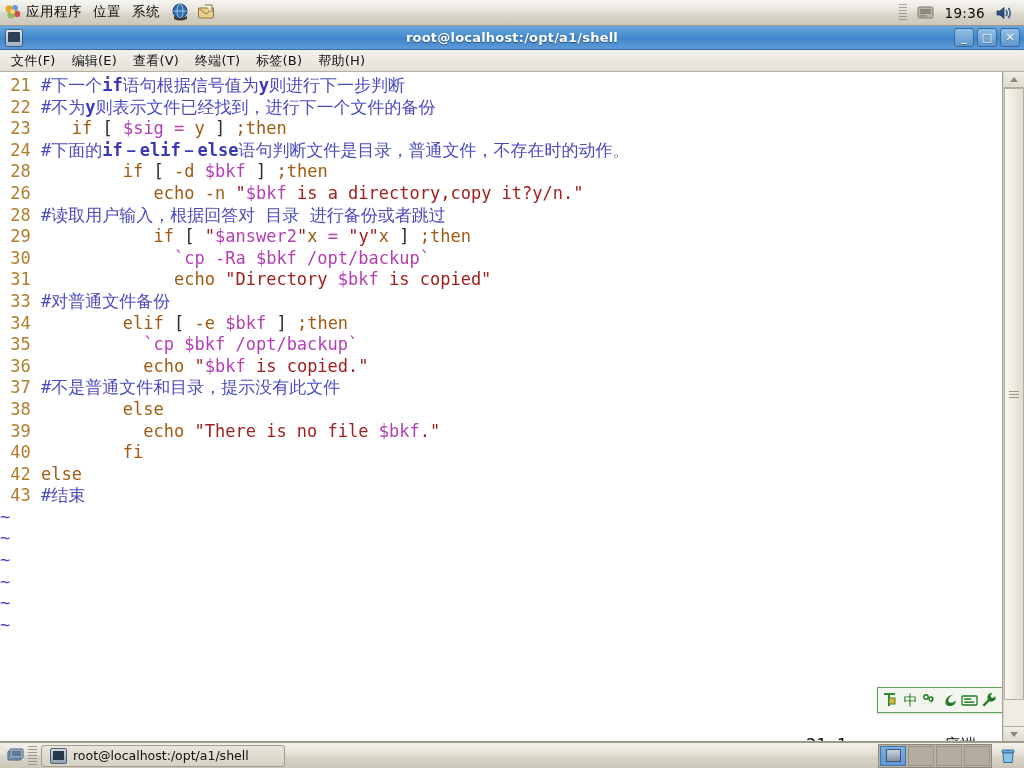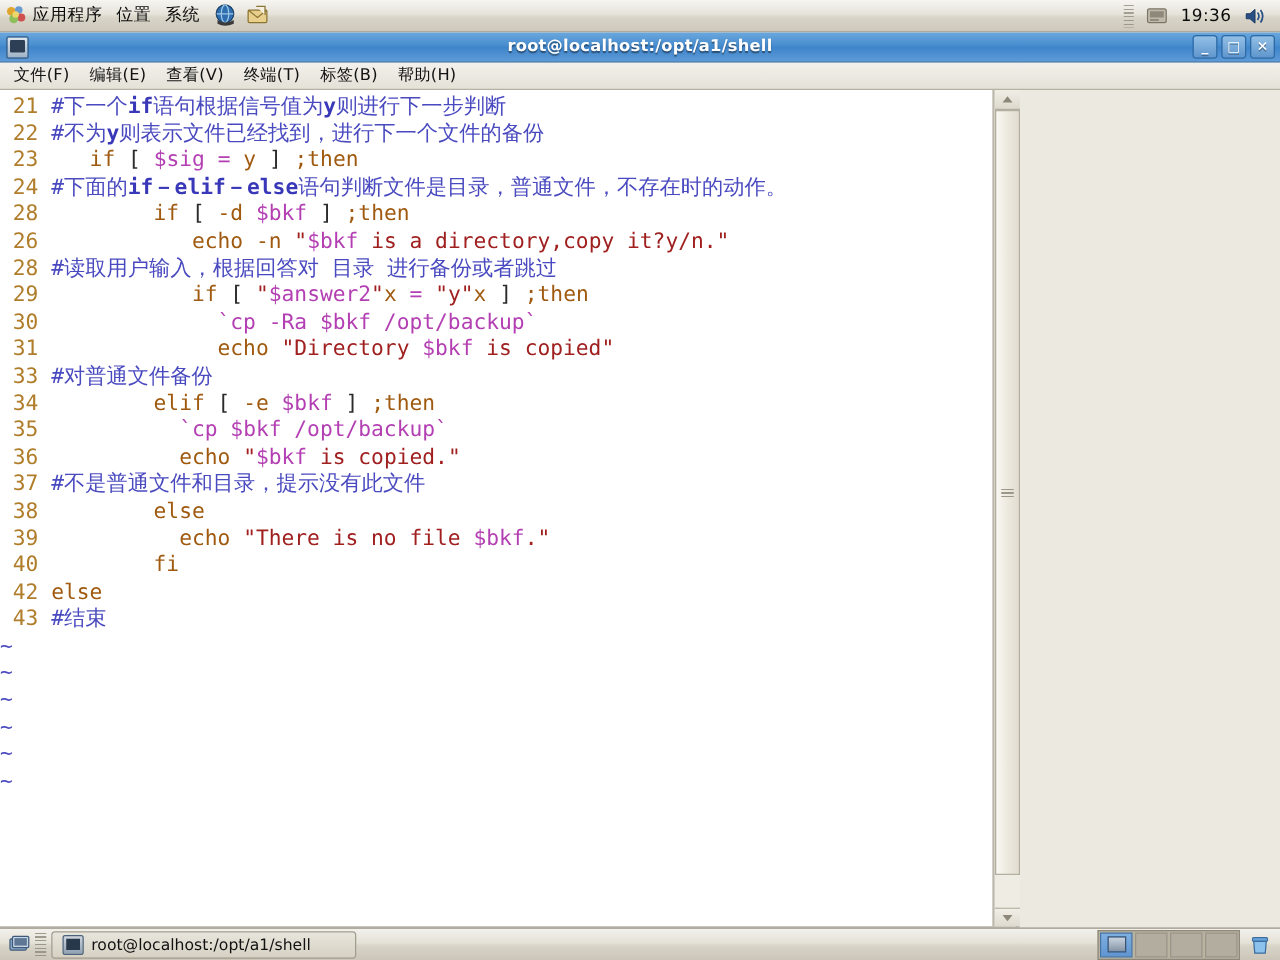--- a/index.html
+++ b/index.html
@@ -95,32 +95,32 @@
     color: #ffffff; font-size: 11px; font-weight: bold;
     display: flex; align-items: center; justify-content: center;
     line-height: 1; font-family: "DejaVu Sans", sans-serif;
     text-shadow: 0 1px 0 rgba(0,0,0,.3);
   }
 
   #menubar {
     height: 22px; width: 100%;
     background: linear-gradient(to bottom, #f3f1ec, #e4e1d7);
     border-bottom: 1px solid #b5b0a2;
-    display: flex; align-items: flex-end;
+    display: flex; align-items: center;
     box-sizing: border-box; padding-left: 3px;
     font-size: 13px; color: #121212;
   }
   .menu-item { padding: 2px 8px; white-space: nowrap; letter-spacing: .2px;}
   .menu-item .mn { font-size: 13px; }
   .menu-item .mk { font-size: 13px; }
 
   
   #term-wrap {
     position: relative;
-    width: 816px; height: 670px;
+    width: 1024px; height: 670px;
     background: #ffffff;
     box-sizing: border-box;
     border-bottom: 1px solid #9b9credit;
     border-bottom: 1px solid #9b968a;
     overflow: hidden;
   }
   #term {
     position: absolute; left: 0; top: 0;
     width: 1002px; height: 670px;
     background: #ffffff;

